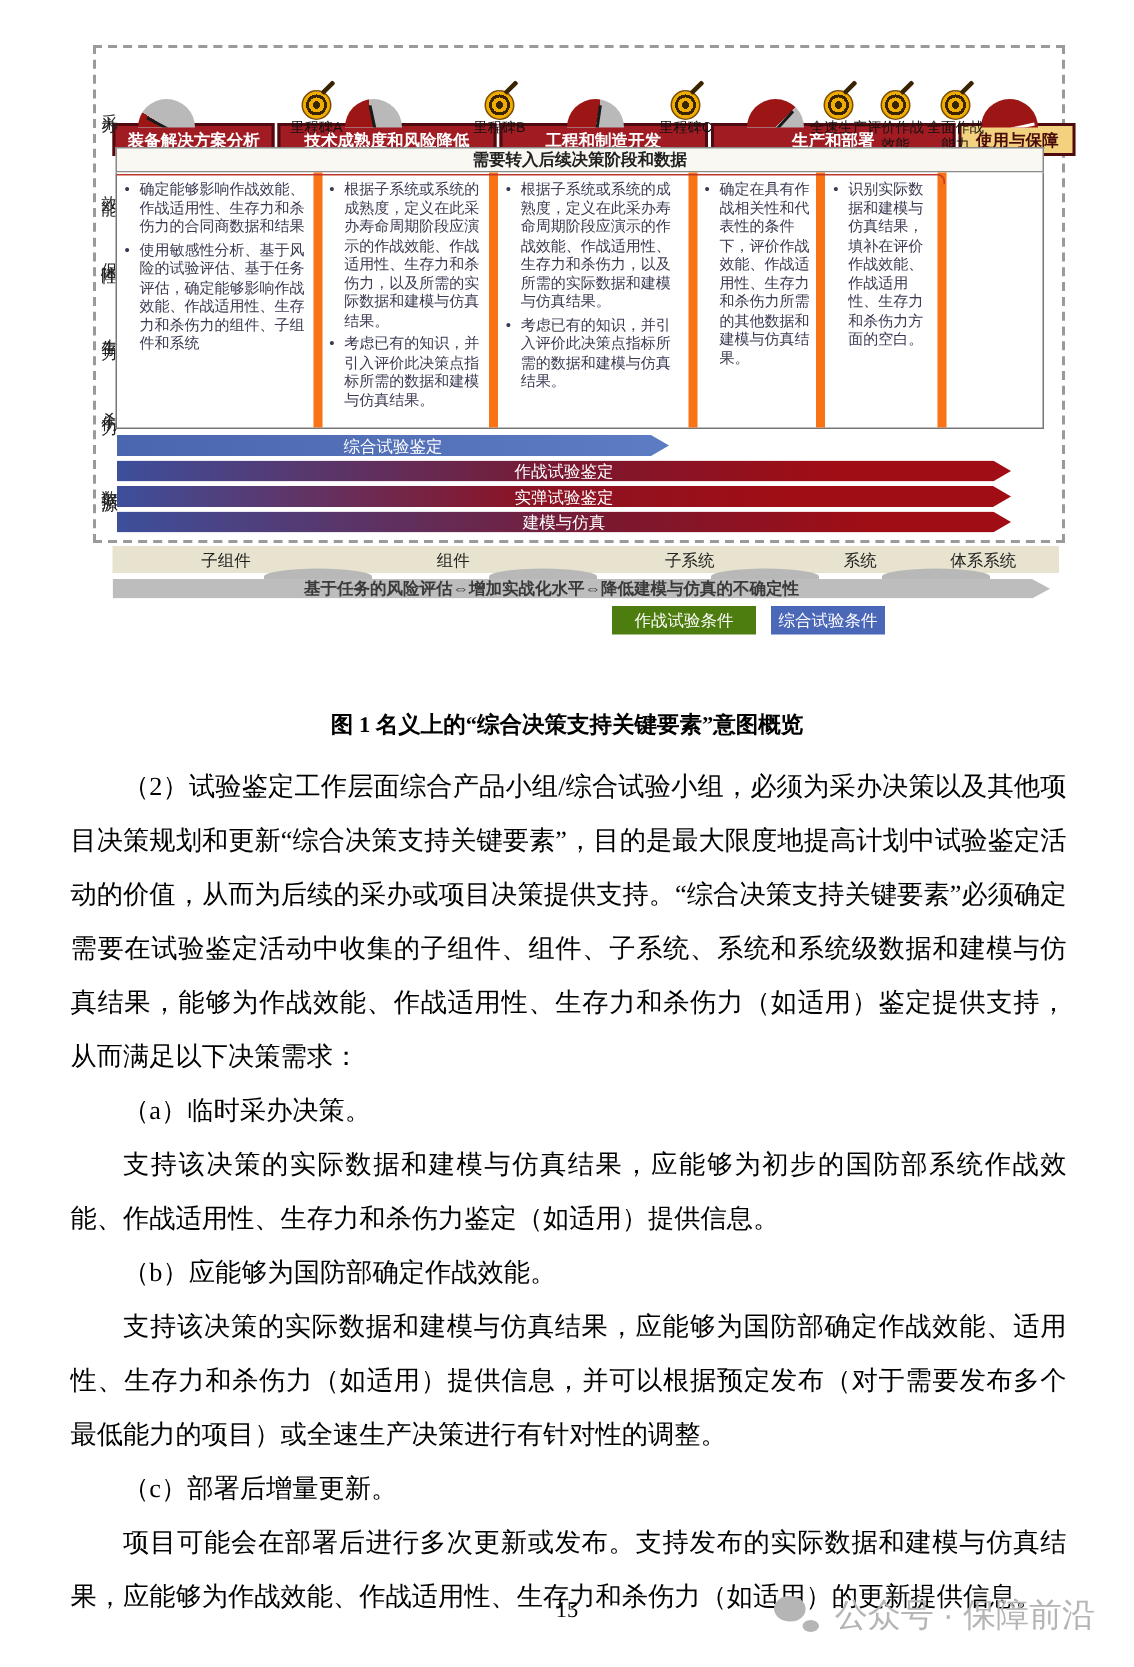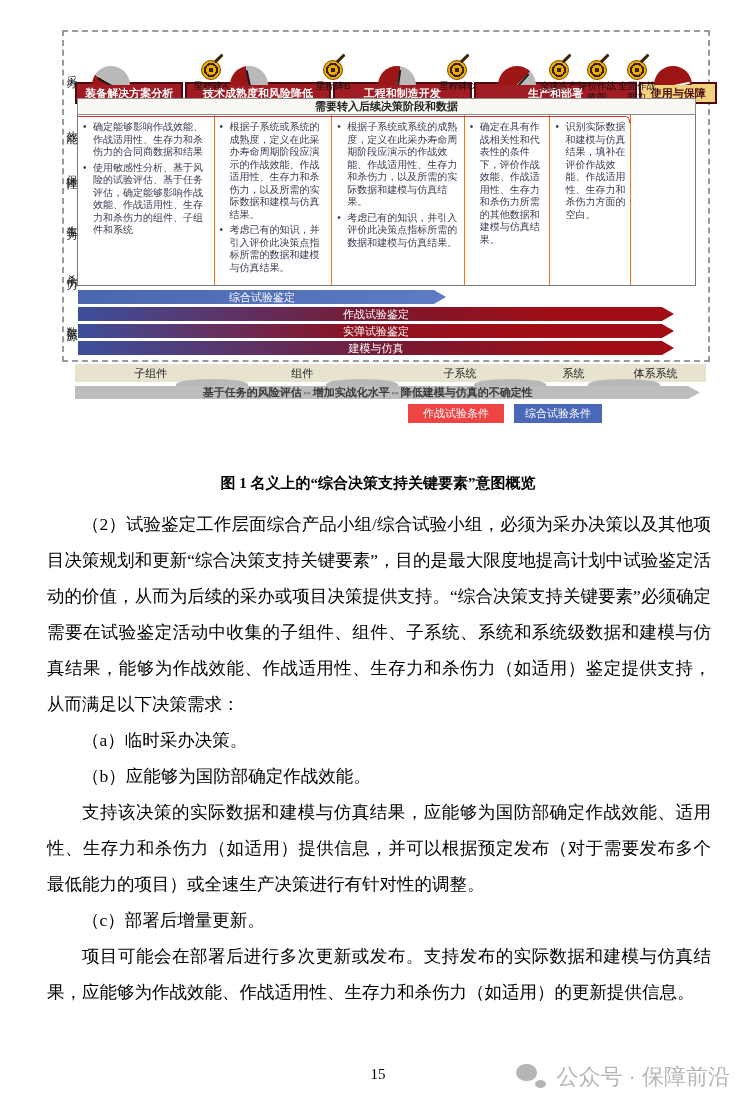--- a/index.html
+++ b/index.html
@@ -54,21 +54,21 @@
     color:#111; text-align:center; }
 
   
   .band { position:absolute; left:15px; top:68px; width:619px; height:17px;
     border:1px solid #8a8a8a; background:#faf8f2; display:flex;
     align-items:center; justify-content:center; font-size:11px; font-weight:bold; color:#222; }
 
   
   .dtable { position:absolute; left:15px; top:85px; width:619px; height:171px;
     display:flex; border:1px solid #777; border-top:none; background:#fff; }
-  .dcol { height:100%; border-right:1px solid #f97316; padding:6px 3px 2px 2px; overflow:hidden; }
+  .dcol { height:100%; border-right:6px solid #f97316; padding:6px 3px 2px 2px; overflow:hidden; }
   .dcol:last-child { border-right:none; }
   .c1{width:137px;} .c2{width:118px;} .c3{width:133px;} .c4{width:86px;} .c5{width:81px;} .c6{width:64px;}
   .dcol ul { list-style:none; }
   .dcol li { position:relative; padding-left:13px; font-size:10px; line-height:12.5px;
     color:#3a3a52; margin-bottom:3px; }
   .dcol li::before { content:"•"; position:absolute; left:3px; top:0; color:#3a3a52; }
   .red-bracket { position:absolute; left:16px; top:86px; width:552px; height:7px;
     border-top:1.5px solid #c0392b; border-right:1.5px solid #c0392b;
     border-radius:0 5px 0 0; pointer-events:none; }
 
@@ -95,22 +95,22 @@
   .gray-arrow { position:absolute; left:13px; top:356px; width:625px; height:13px;
     background:#bdbdbd; display:flex; align-items:center; justify-content:center;
     clip-path:polygon(0 0, calc(100% - 12px) 0, 100% 50%, calc(100% - 12px) 100%, 0 100%); }
   .gray-arrow span { font-size:11px; color:#3a3a3a; font-weight:bold;
     transform:translateX(-6%); white-space:nowrap; }
 
   
   .legend-box { position:absolute; top:374px; height:19px; display:flex;
     align-items:center; justify-content:center; color:#fff; font-size:11px;
     padding:0 8px; white-space:nowrap; }
-  .legend-red { left:346px; width:96px; background:#ef4444; }
-  .legend-blue { left:452px; width:88px; background:#4a67b8; }
+  .legend-red { left:346px; width:96px; background:#4d7c0f; }
+  .legend-blue { left:452px; width:76px; background:#4a67b8; }
 
   
   .caption { position:absolute; left:0; top:474px; width:756px; text-align:center;
     font-size:15px; font-weight:bold; color:#000; }
   .body-text { position:absolute; left:47px; top:506px; width:664px;
     font-size:17.5px; line-height:36px; text-align:justify; color:#000; }
   .body-text p { text-indent:2em; }
 
   
   .page-number { position:absolute; left:0; right:0; top:1066px; text-align:center;
@@ -268,20 +268,21 @@
 
     <div class="legend-box legend-red">作战试验条件</div>
     <div class="legend-box legend-blue">综合试验条件</div>
   </div>
 
   <div class="caption">图 1 名义上的“综合决策支持关键要素”意图概览</div>
 
   <div class="body-text">
     <p>（2）试验鉴定工作层面综合产品小组/综合试验小组，必须为采办决策以及其他项目决策规划和更新“综合决策支持关键要素”，目的是最大限度地提高计划中试验鉴定活动的价值，从而为后续的采办或项目决策提供支持。“综合决策支持关键要素”必须确定需要在试验鉴定活动中收集的子组件、组件、子系统、系统和系统级数据和建模与仿真结果，能够为作战效能、作战适用性、生存力和杀伤力（如适用）鉴定提供支持，从而满足以下决策需求：</p>
     <p>（a）临时采办决策。</p>
+    <p>支持该决策的实际数据和建模与仿真结果，应能够为初步的国防部系统作战效能、作战适用性、生存力和杀伤力鉴定（如适用）提供信息。</p>
     <p>（b）应能够为国防部确定作战效能。</p>
     <p>支持该决策的实际数据和建模与仿真结果，应能够为国防部确定作战效能、适用性、生存力和杀伤力（如适用）提供信息，并可以根据预定发布（对于需要发布多个最低能力的项目）或全速生产决策进行有针对性的调整。</p>
     <p>（c）部署后增量更新。</p>
     <p>项目可能会在部署后进行多次更新或发布。支持发布的实际数据和建模与仿真结果，应能够为作战效能、作战适用性、生存力和杀伤力（如适用）的更新提供信息。</p>
   </div>
 
   <div class="page-number">15</div>
   <div class="watermark">
     <div class="wechat-icon">
       <div class="bub1"></div>

